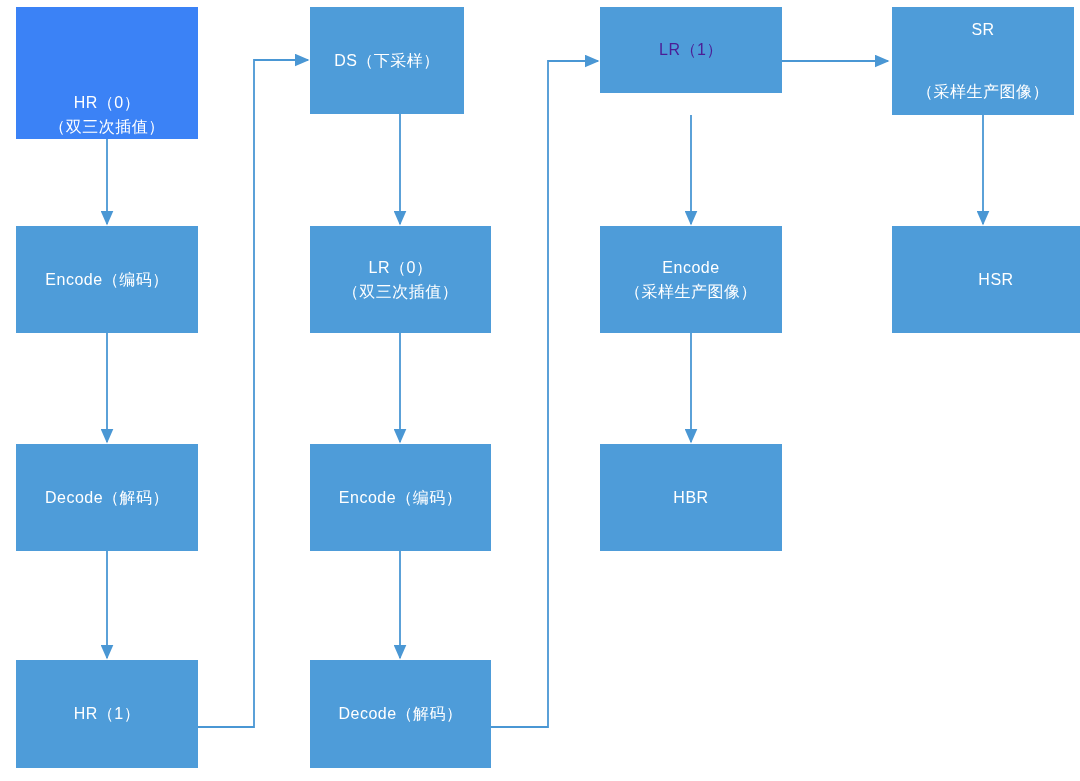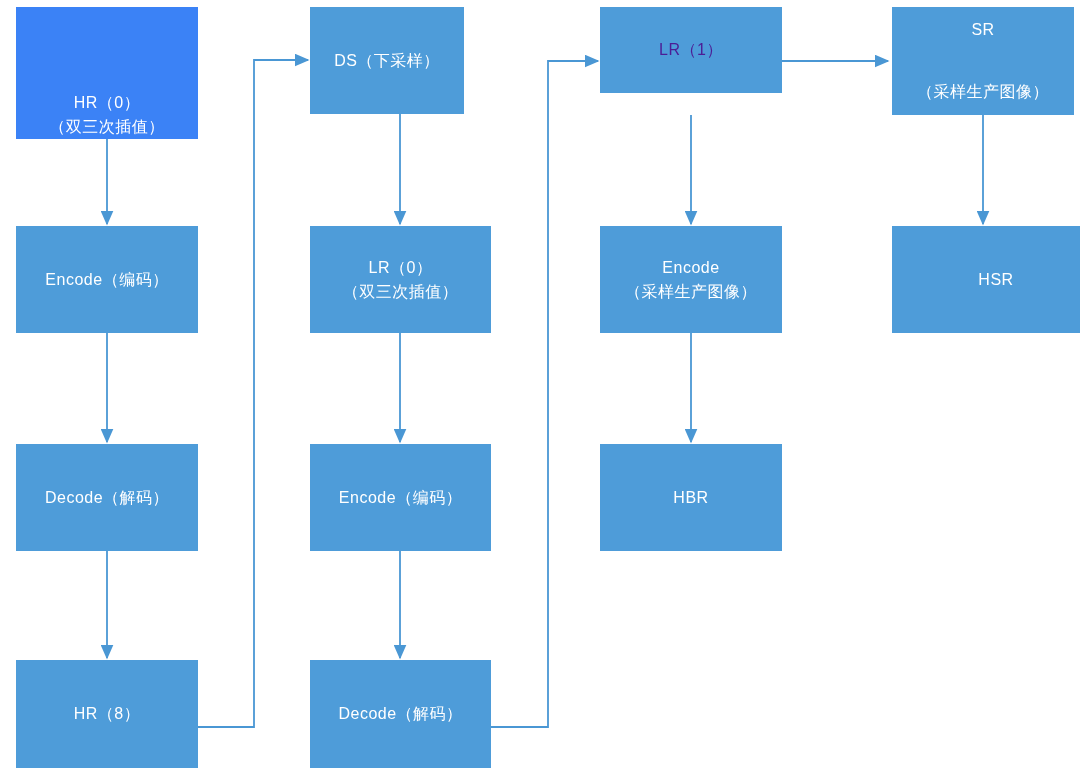--- a/index.html
+++ b/index.html
@@ -74,21 +74,21 @@
         <span>HR（0）</span>
         <span>（双三次插值）</span>
       </div>
       <div class="node" style="left: 16px; top: 226px; width: 182px; height: 107px; background: rgb(78, 156, 217); color: rgb(255, 255, 255);">
         <span>Encode（编码）</span>
       </div>
       <div class="node" style="left: 16px; top: 444px; width: 182px; height: 107px; background: rgb(78, 156, 217); color: rgb(255, 255, 255);">
         <span>Decode（解码）</span>
       </div>
       <div class="node" style="left: 16px; top: 660px; width: 182px; height: 108px; background: rgb(78, 156, 217); color: rgb(255, 255, 255);">
-        <span>HR（8）</span>
+        <span>HR（1）</span>
       </div>
       <div class="node" style="left: 310px; top: 7px; width: 154px; height: 107px; background: rgb(78, 156, 217); color: rgb(255, 255, 255);">
         <span>DS（下采样）</span>
       </div>
       <div class="node" style="left: 310px; top: 226px; width: 181px; height: 107px; background: rgb(78, 156, 217); color: rgb(255, 255, 255);">
         <span>LR（0）</span>
         <span>（双三次插值）</span>
       </div>
       <div class="node" style="left: 310px; top: 444px; width: 181px; height: 107px; background: rgb(78, 156, 217); color: rgb(255, 255, 255);">
         <span>Encode（编码）</span>

